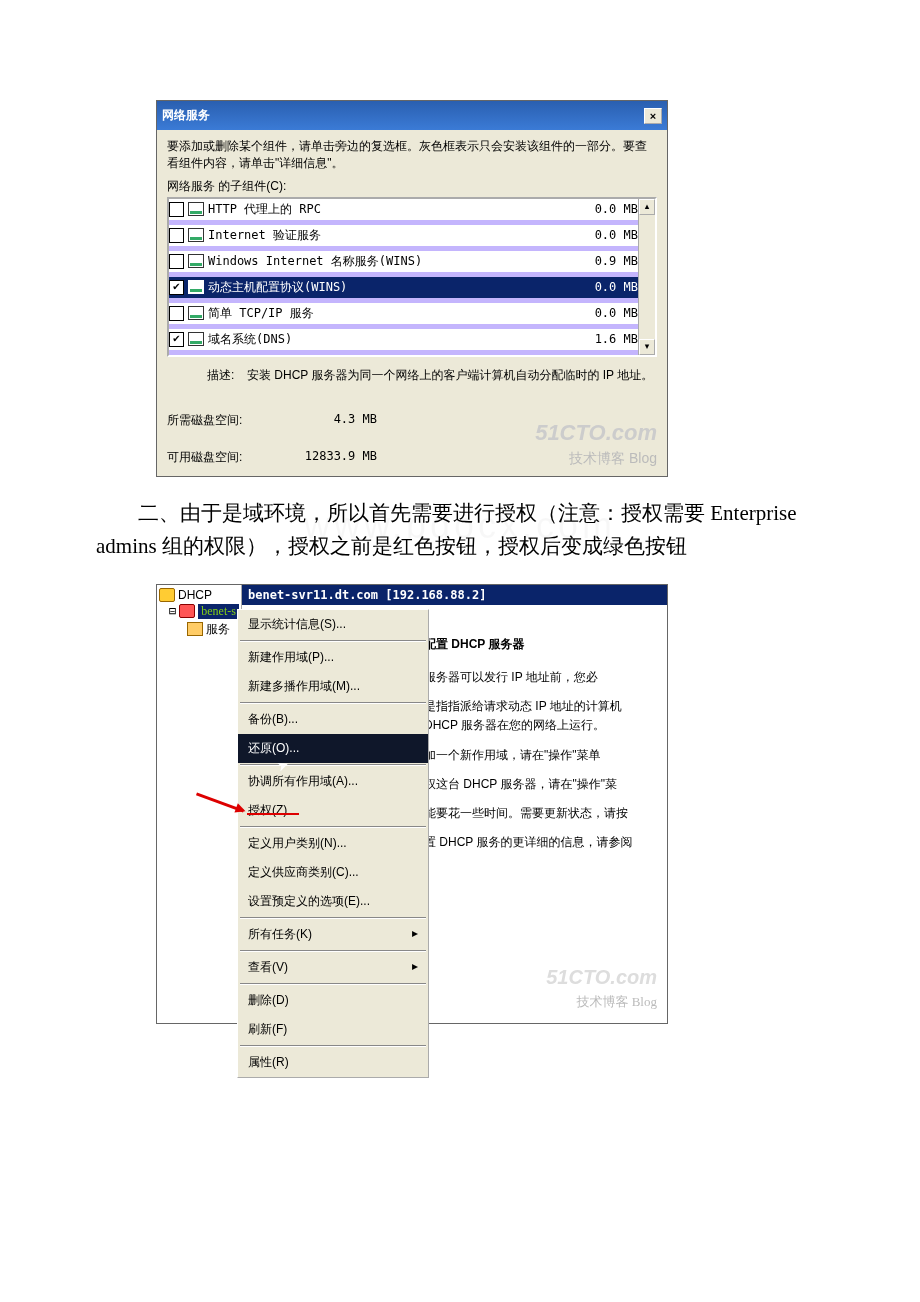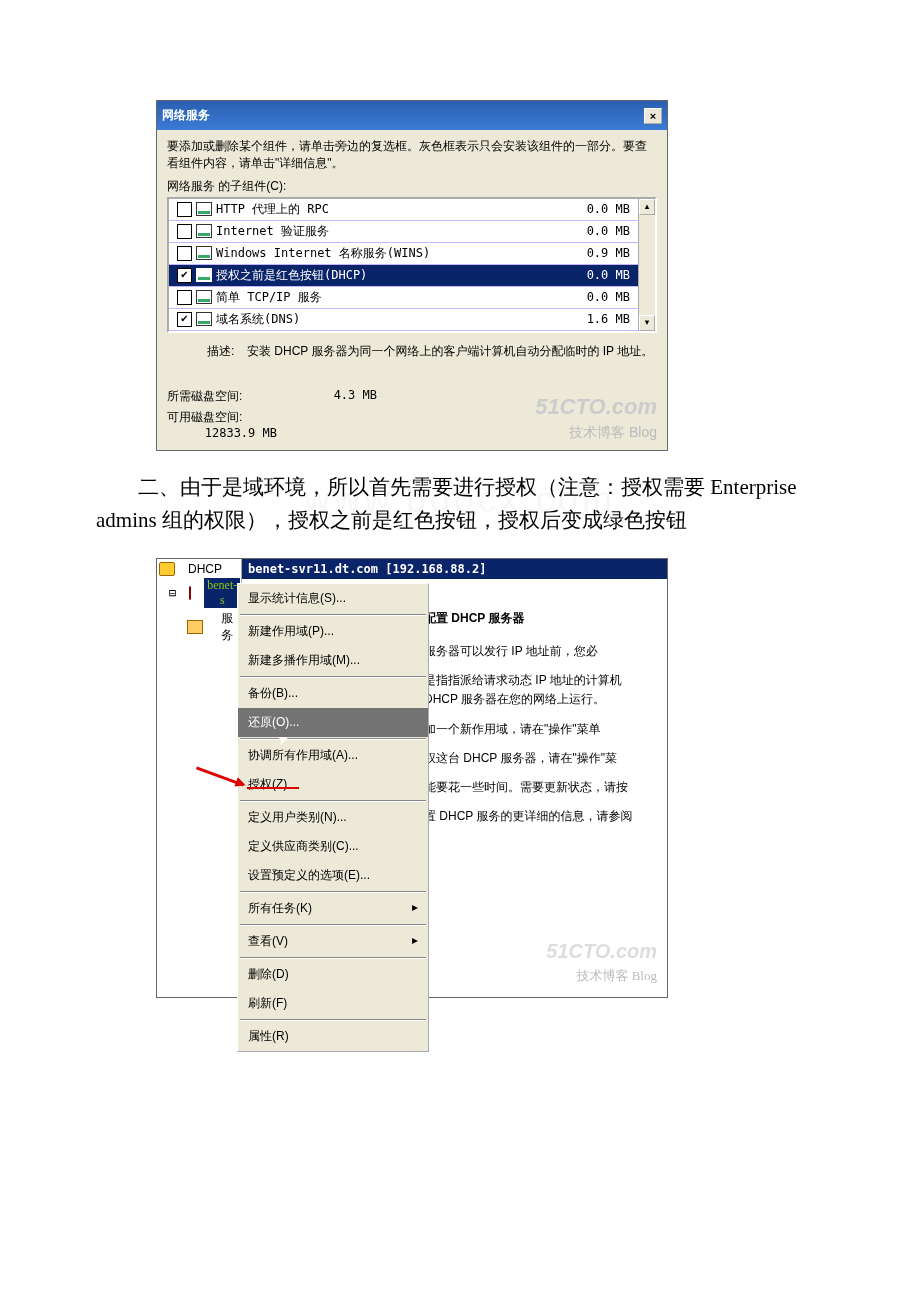--- a/index.html
+++ b/index.html
@@ -47,22 +47,22 @@
   .instr { line-height: 1.4; margin-bottom: 6px; }
   .sub-label { margin: 4px 0 2px 0; }
   .listbox {
     border: 2px inset #fff;
     background: #fff;
     padding: 0;
   }
   .list-row {
     display: flex;
     align-items: center;
-    padding: 2px 8px;
-    border-bottom: 1px solid #c4b5fd;
+    padding: 2px 0;
+    border-bottom: 5px solid #c4b5fd;
   }
   .list-row.selected { background: #0a246a; color: #fff; }
   .chk {
     width: 13px; height: 13px;
     border: 1px solid #000;
     background: #fff;
     margin-right: 4px;
     display: inline-flex;
     align-items: center;
     justify-content: center;
@@ -162,23 +162,22 @@
   }
   .tree-col {
     width: 80px;
     background: #fff;
     border-right: 1px solid #aaa;
     padding: 2px;
   }
   .tree-root {
     display: flex;
     align-items: center;
-    gap: 13px;
+    gap: 3px;
     padding: 1px 0;
-    text-align: center;
   }
   .tree-icon { width: 14px; height: 12px; display: inline-block; }
   .tree-icon.dhcp { background: #fc3; border: 1px solid #960; border-radius: 2px; }
   .tree-icon.server { background: #f55; border: 1px solid #800; border-radius: 2px; }
   .tree-icon.folder { background: #fc6; border: 1px solid #960; }
   .tree-label-sel {
     background: #0a246a;
     color: #84cc16;
     padding: 0 3px;
     font-family: Liberation Serif, serif;
@@ -191,21 +190,21 @@
     background: #ece9d8;
     border: 1px outset #fff;
     font-size: 12px;
     z-index: 5;
   }
   .menu-item {
     padding: 6px 10px;
     text-decoration: underline;
     text-decoration-color: transparent;
   }
-  .menu-item.hl { background: #737373; color: #fff; }
+  .menu-item.hl { background: #0f172a; color: #fff; }
   .menu-item.arrow::after { content: "▸"; float: right; }
   .menu-sep { border-top: 1px solid #888; border-bottom: 1px solid #fff; margin: 1px 2px; }
   .right-pane {
     flex: 1;
     display: flex;
     flex-direction: column;
     min-width: 0;
   }
   .right-title {
     background: #0a246a;
@@ -322,21 +321,21 @@
               </div>
               <div class="list-row">
                 <span class="chk"></span>
                 <span class="srv-icon"></span>
                 <span class="row-label">Windows Internet 名称服务(WINS)</span>
                 <span class="row-size">0.9 MB</span>
               </div>
               <div class="list-row selected">
                 <span class="chk">✔</span>
                 <span class="srv-icon"></span>
-                <span class="row-label">授权之前是红色按钮(DHCP)</span>
+                <span class="row-label">动态主机配置协议(WINS)</span>
                 <span class="row-size">0.0 MB</span>
               </div>
               <div class="list-row">
                 <span class="chk"></span>
                 <span class="srv-icon"></span>
                 <span class="row-label">简单 TCP/IP 服务</span>
                 <span class="row-size">0.0 MB</span>
               </div>
               <div class="list-row">
                 <span class="chk">✔</span>
@@ -354,21 +353,21 @@
 
       <div class="desc-row">
         <div class="desc-label">描述:</div>
         <div class="desc-text">安装 DHCP 服务器为同一个网络上的客户端计算机自动分配临时的 IP 地址。</div>
       </div>
 
       <div class="space-row">
         <div class="space-label">所需磁盘空间:</div>
         <div class="space-val">4.3 MB</div>
       </div>
-      <div class="space-row" style="margin-top:4px;flex-direction:column;">
+      <div class="space-row" style="margin-top:20px;">
         <div class="space-label">可用磁盘空间:</div>
         <div class="space-val">12833.9 MB</div>
       </div>
 
 
       <div class="watermark1">51CTO.com</div>
       <div class="watermark2">技术博客  Blog</div>
     </div>
   </div>
 

